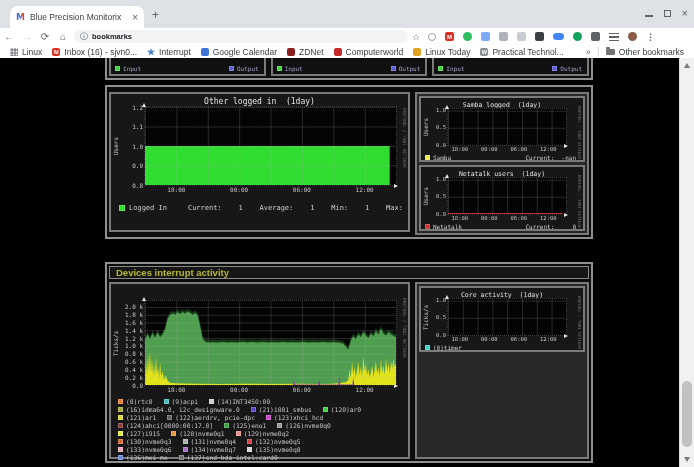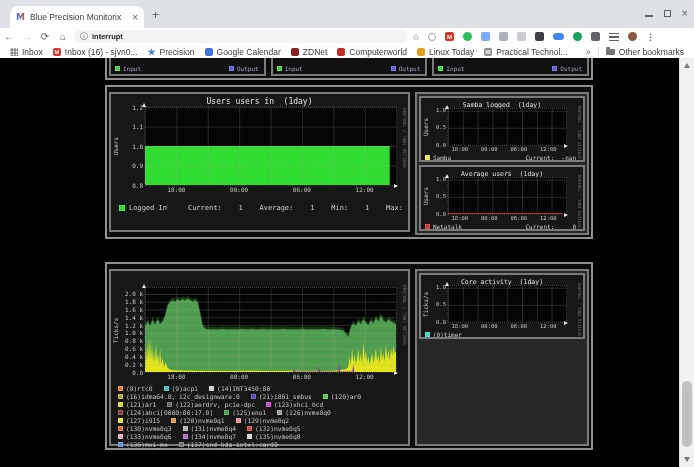--- a/index.html
+++ b/index.html
@@ -122,21 +122,21 @@
     </div>
   </div>
 
   <div id="urlbar">
     <span class="nav-ic">←</span>
     <span class="nav-ic dis">→</span>
     <span class="nav-ic">⟳</span>
     <span class="nav-ic">⌂</span>
     <div id="omnibox">
       <span class="info">ⓘ</span>
-      <span class="host">interrupt</span>
+      <span class="host">bookmarks</span>
     </div>
     <span id="star">☆</span>
     <div id="ext-icons">
         <div class="xic" style="background: rgb(255, 255, 255); border: 1.5px solid rgb(154, 160, 166); border-radius: 50%; width: 6px; height: 6px;"></div>
         <div class="xic" style="background: rgb(217, 48, 37);">M</div>
         <div class="xic" style="background: rgb(45, 190, 96); border-radius: 50%;"></div>
         <div class="xic" style="background: rgb(123, 170, 247);"></div>
         <div class="xic" style="background: rgb(174, 179, 185);"></div>
         <div class="xic" style="background: rgb(201, 205, 210);"></div>
         <div class="xic" style="background: rgb(60, 64, 67);"></div>
@@ -144,29 +144,29 @@
         <div class="xic" style="background: rgb(19, 163, 94); border-radius: 50%;"></div>
         <div class="xic" style="background: rgb(95, 99, 104);"></div>
         <div class="xic" style="background: repeating-linear-gradient(rgb(95, 99, 104) 0px, rgb(95, 99, 104) 1.5px, transparent 1.5px, transparent 3.5px); width: 10px; height: 8px; border-radius: 0px;"></div>
         <div class="xic" style="background: rgb(138, 90, 68); border-radius: 50%;"></div>
         <div class="xic" style="color: rgb(95, 99, 104); font-size: 9px;">⋮</div>
       </div>
   </div>
 
   <div id="bookmarksbar">
     <div id="apps-grid"></div>
-    <span>Inbox</span>
+    <span>Linux</span>
     <span id="bm-items" style="display:flex;align-items:flex-start;">
         <span class="bm-item">
           <span class="bm-ic" style="background: rgb(217, 48, 37);">M</span>
           <span>Inbox (16) - sjvn0...</span>
         </span>
         <span class="bm-item">
           <span class="bm-ic bm-star" style="color: rgb(74, 127, 212);">★</span>
-          <span>Precision</span>
+          <span>Interrupt</span>
         </span>
         <span class="bm-item">
           <span class="bm-ic" style="background: rgb(63, 116, 216);"></span>
           <span>Google Calendar</span>
         </span>
         <span class="bm-item">
           <span class="bm-ic" style="background: rgb(138, 31, 31);"></span>
           <span>ZDNet</span>
         </span>
         <span class="bm-item">
@@ -229,21 +229,21 @@
                 <span>Output</span>
               </span>
           </div>
         </div>
       </div>
     </div>
 
     <div class="section" id="sec-users" style="top:27px;">
       <div class="sec-body">
         <div class="graph-panel users-panel big">
-          <div class="gtitle">Users users in  (1day)</div>
+          <div class="gtitle">Other logged in  (1day)</div>
           <div class="ylab">Users</div>
           <div class="wm">RRDTOOL / TOBI OETIKER</div>
           <div class="plot">
             <div class="arr-up"></div>
             <div class="arr-right"></div>
           <span class="ytick" style="top: -3.5px;">1.2</span>
               <span class="ytick" style="top: 16px;">1.1</span>
               <span class="ytick" style="top: 35.5px;">1.0</span>
               <span class="ytick" style="top: 55px;">0.9</span>
               <span class="ytick" style="top: 74.5px;">0.8</span>
@@ -279,21 +279,21 @@
                 <span class="xtick" style="left: 85%;">12:00</span>
                 <svg viewBox="0 0 118 36" preserveAspectRatio="none"></svg>
                 <div class="grid" style="background-size: 14.8px 17.1px, 14.8px 17.1px; background-position: 0px 1.7px;"></div>
               </div>
             <div class="sm-legend">
               <span class="lg"><span class="sw" style="background: rgb(232, 232, 76);"></span><span>Samba</span></span>
               <span>Current:  -nan</span>
             </div>
           </div>
           <div class="graph-panel small">
-            <div class="gtitle">Average users  (1day)</div>
+            <div class="gtitle">Netatalk users  (1day)</div>
             <div class="ylab">Users</div>
             <div class="wm">RRDTOOL / TOBI OETIKER</div>
             <div class="plot">
               <div class="arr-up"></div>
               <div class="arr-right"></div>
             <span class="ytick" style="top: -1.78571px;">1.0</span>
                 <span class="ytick" style="top: 15.3571px;">0.5</span>
                 <span class="ytick" style="top: 32.5px;">0.0</span>
                 <span class="xtick" style="left: 10%;">18:00</span>
                 <span class="xtick" style="left: 35%;">00:00</span>
@@ -307,20 +307,21 @@
             <div class="sm-legend">
               <span class="lg"><span class="sw" style="background: rgb(212, 42, 42);"></span><span>Netatalk</span></span>
               <span>Current:     0</span>
             </div>
           </div>
         </div>
       </div>
     </div>
 
     <div class="section" id="sec-int" style="top:204px;">
+      <div class="sec-head">Devices interrupt activity</div>
       <div class="sec-body">
         <div class="graph-panel int-panel big">
           <div class="ylab">Ticks/s</div>
           <div class="wm">RRDTOOL / TOBI OETIKER</div>
           <div class="plot">
             <div class="arr-up"></div>
             <div class="arr-right"></div>
           <span class="ytick" style="top: 2.36047px;">2.0 k</span>
               <span class="ytick" style="top: 10.1744px;">1.8 k</span>
               <span class="ytick" style="top: 17.9884px;">1.6 k</span>

